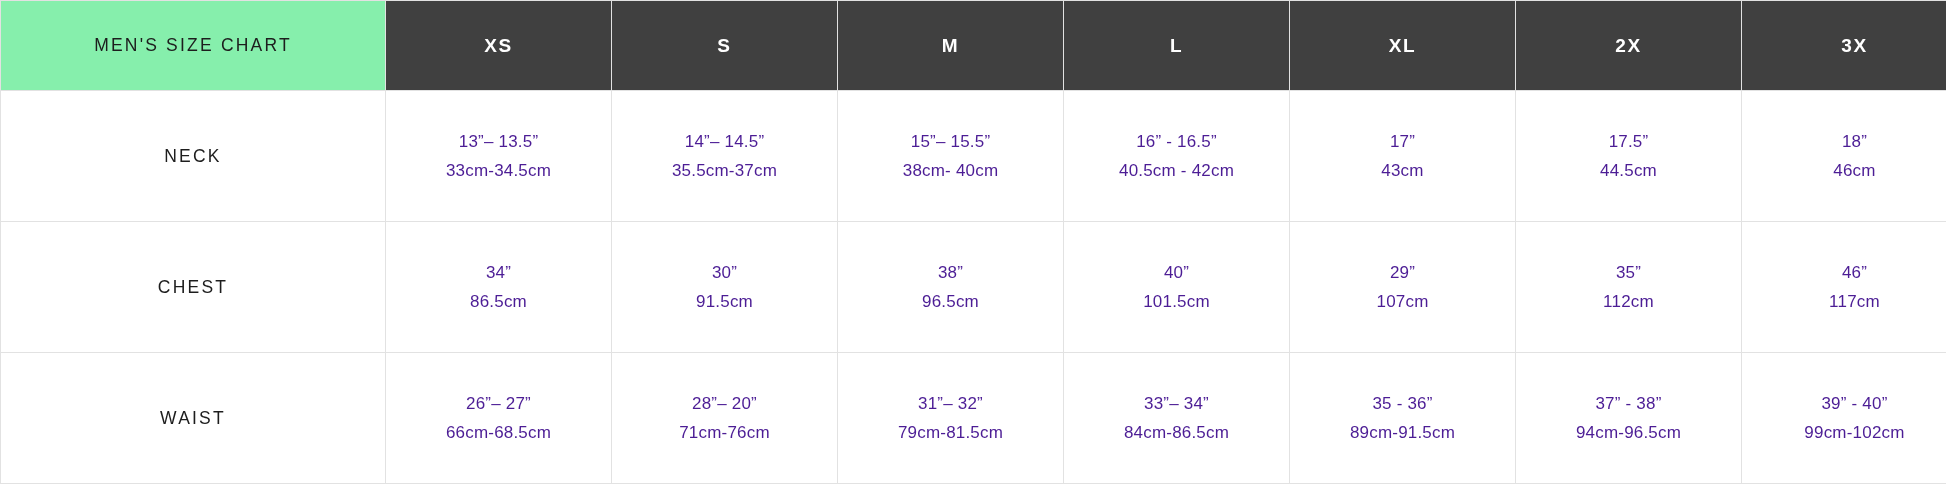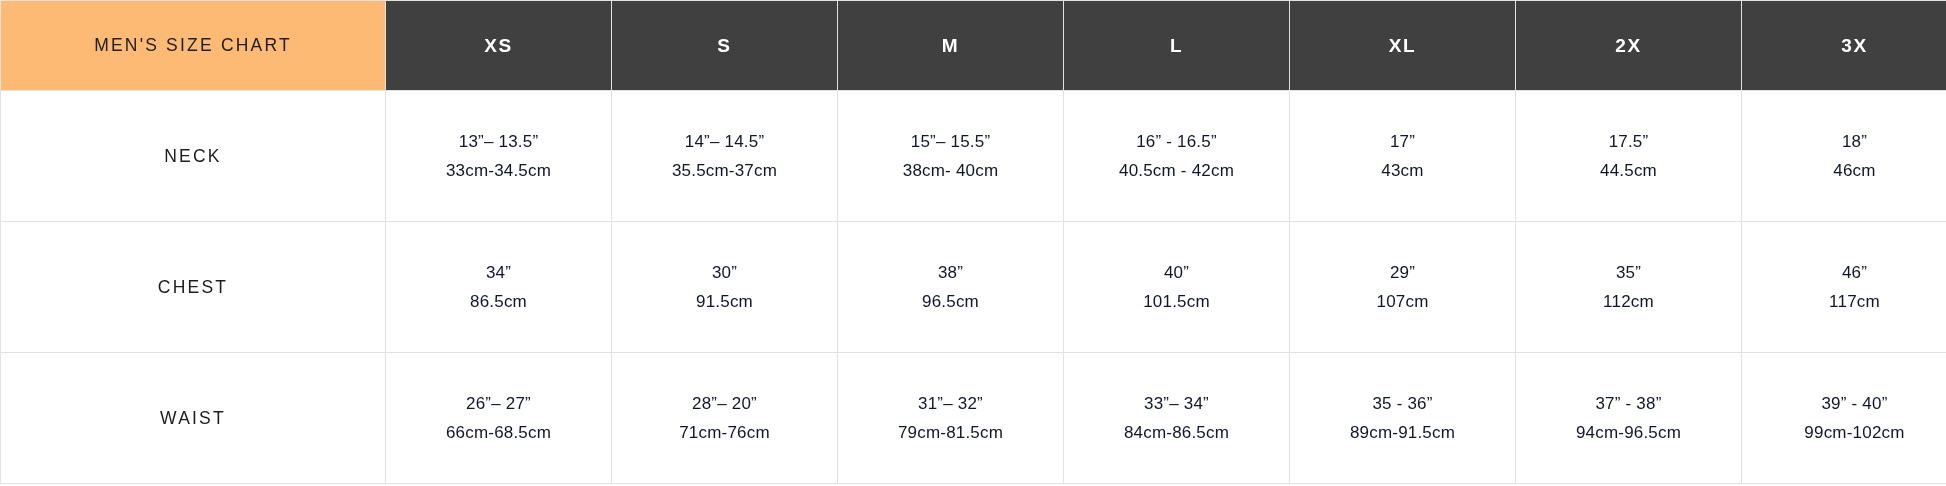--- a/index.html
+++ b/index.html
@@ -35,21 +35,21 @@
     text-align: center;
     vertical-align: middle;
   }
 
   
   thead tr {
     height: 90px;
   }
 
   th.corner {
-    background: #fdba74;
+    background: #86efac;
     color: #1d1d1d;
     font-weight: 400;
     font-size: 17.5px;
     letter-spacing: 2.2px;
     width: 382px;
   }
 
   th.size-col {
     background: #404040;
     color: #ffffff;
@@ -64,21 +64,21 @@
   }
 
   td.row-label {
     color: #1d1d1d;
     font-size: 17.5px;
     letter-spacing: 2.2px;
     font-weight: 400;
   }
 
   td.cell {
-    color: #0f172a;
+    color: #4c1d95;
     font-size: 17px;
     line-height: 1.72;
     font-weight: 400;
     letter-spacing: 0.2px;
     padding: 22px 6px;
   }
 
   td.cell .imperial,
   td.cell .metric {
     display: block;

